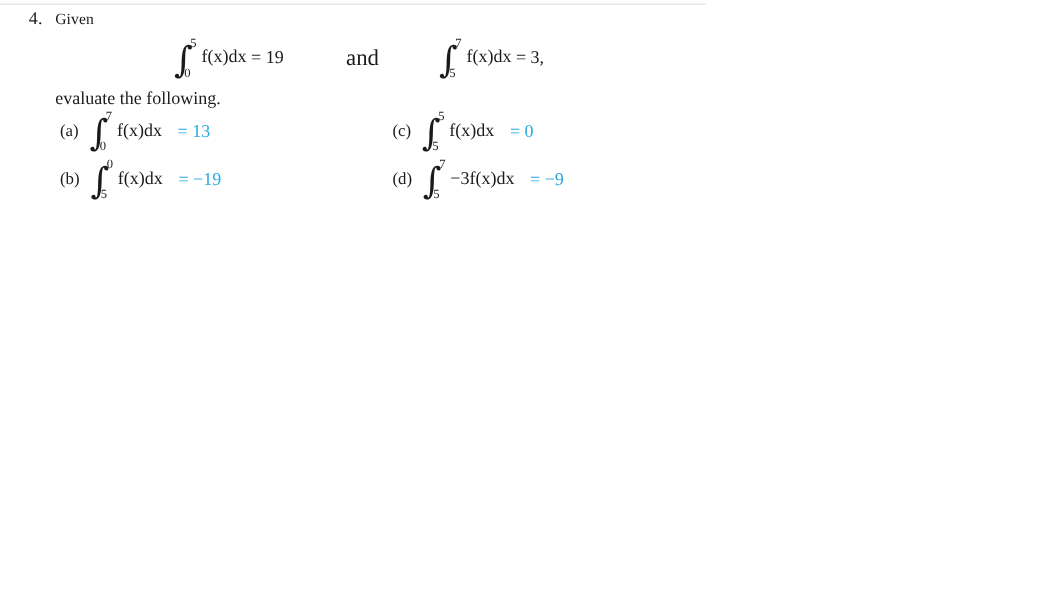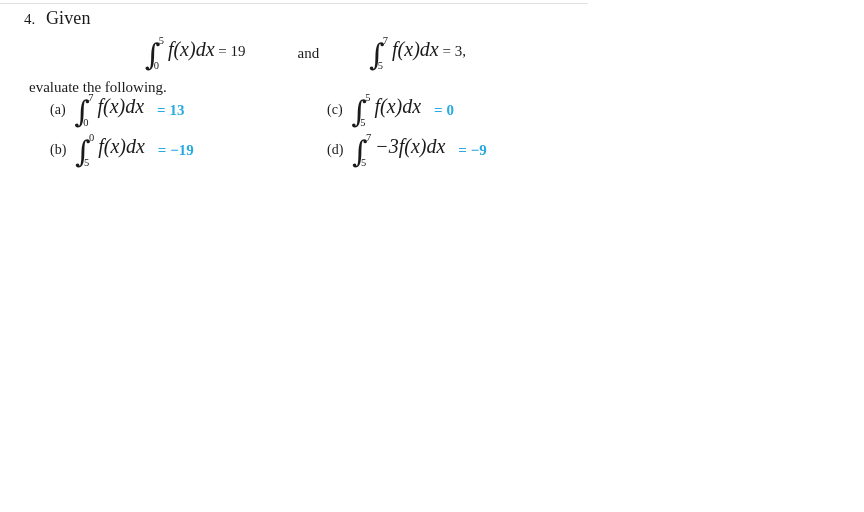--- a/index.html
+++ b/index.html
@@ -41,42 +41,42 @@
     padding-left: 24px;
     font-size: 15px;
     letter-spacing: .1px;
   }
   .stem-number {
     width: 22px;
     flex: 0 0 22px;
     font-size: 15px;
   }
   .stem-text {
-    font-size: 18px;
+    font-size: 13px;
   }
 
   
   .givens {
     display: flex;
     align-items: center;
     margin-top: 9px;
     padding-left: 145px;
   }
   .given-eq {
     font-size: 15px;
     white-space: nowrap;
   }
   .conj {
-    font-size: 15px;
+    font-size: 19px;
     margin: 0 50px 0 52px;
     text-align: center;
   }
 
   .evaluate {
-    padding-left: 29px;
+    padding-left: 46px;
     margin-top: 11px;
     font-size: 15px;
   }
 
   
   .parts {
     position: absolute;
     left: 0;
     top: 90px;
     width: 864px;
@@ -99,21 +99,20 @@
     margin-right: 9px;
   }
   .part-expr {
     font-size: 15px;
   }
   .part-answer {
     font-size: 15px;
     margin-left: 13px;
     color: #29abe2;
     white-space: nowrap;
-    font-weight: bold;
   }
 
   
   .math { font-style: normal; }
 
   .integral {
     display: inline-flex;
     align-items: center;
     vertical-align: middle;
     margin-right: 3px;
@@ -140,22 +139,21 @@
     position: relative;
     top: -3px;
     left: 2px;
   }
   .int-lower {
     position: relative;
     top: 3px;
     left: -3px;
   }
   .integrand {
-    font-style: italic;
-    font-size: 20px;
+    font-size: 15px;
     margin-left: 3px;
   }
   .eqsign { font-style: normal; }
 </style>
 </head>
 <body>
 
 <div class="top-rule"></div>
 
 <div class="problem">

